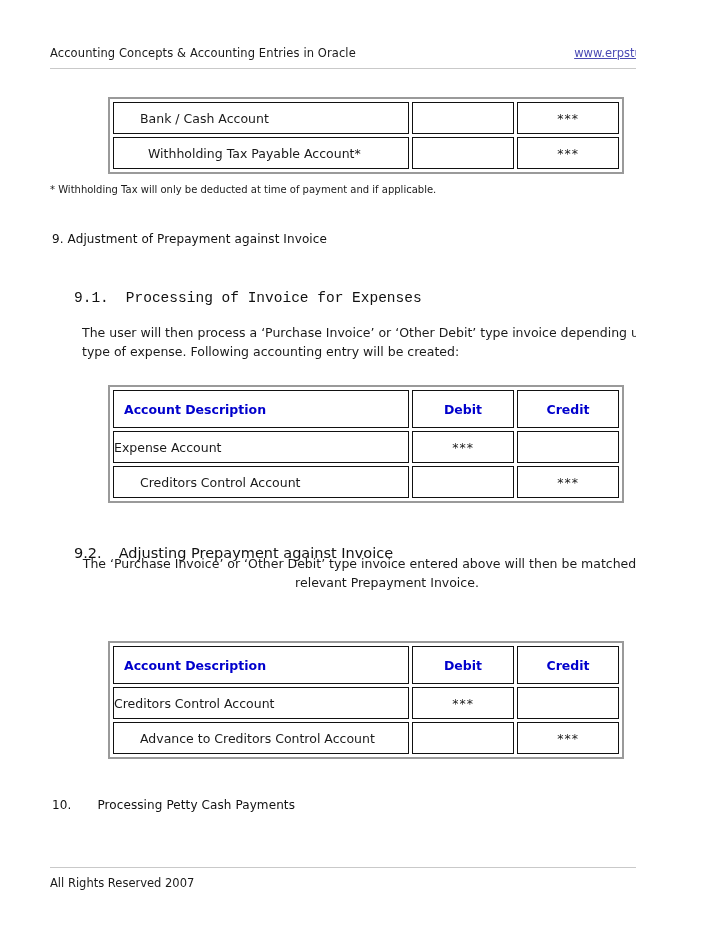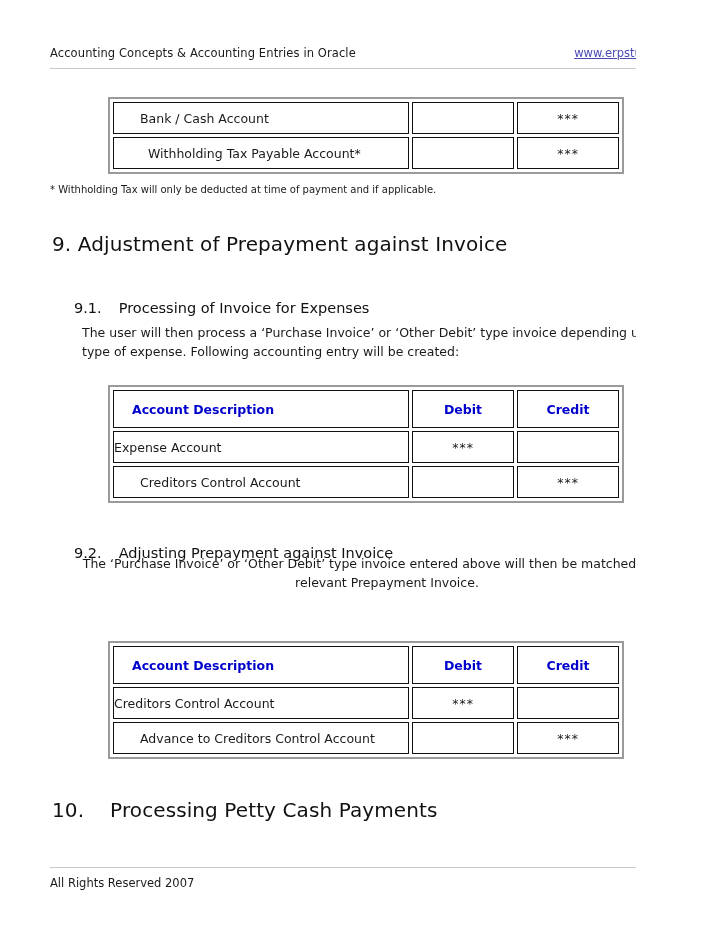--- a/index.html
+++ b/index.html
@@ -85,21 +85,21 @@
     letter-spacing: 1px;
   }
   .jtable th.hcell {
     color: #0000cc;
     font-weight: bold;
     font-size: 12.5px;
     height: 36px;
   }
   .jtable th.hcell.hdesc {
     text-align: left;
-    padding-left: 18px;
+    padding-left: 10px;
   }
   .jtable th.hcell.hamt {
     text-align: center;
   }
 
   
   .tbl-top   { position: absolute; left: 108px; top: 97px; }
   .tbl-one   { position: absolute; left: 108px; top: 385px; }
   .tbl-two   { position: absolute; left: 108px; top: 641px; }
 
@@ -109,41 +109,41 @@
     left: 50px;
     top: 184px;
     width: 628px;
     font-size: 10px;
     color: #1a1a1a;
   }
   .h1-heading {
     position: absolute;
     left: 52px;
     width: 640px;
-    font-size: 20px;
+    font-size: 12px;
     font-weight: normal;
     color: #111111;
     letter-spacing: 0.1px;
     margin: 0;
   }
   .h1-sec9  { top: 232px; }
   .h1-sec10 { top: 798px; }
   .h1-num { display: inline-block; }
   .h1-gap { display: inline-block; width: 26px; }
 
   .h2-heading {
     position: absolute;
     left: 74px;
     width: 610px;
     font-size: 14.5px;
     font-weight: normal;
     color: #111111;
     margin: 0;
   }
-  .h2-sec91 { top: 300px; }
+  .h2-sec91 { top: 290px; font-family: Liberation Mono, monospace; }
   .h2-sec92 { top: 545px; }
   .h2-num { display: inline-block; }
   .h2-gap { display: inline-block; width: 17px; }
 
   .body-para {
     position: absolute;
     left: 74px;
     width: 610px;
     font-size: 12.5px;
     line-height: 18.5px;

